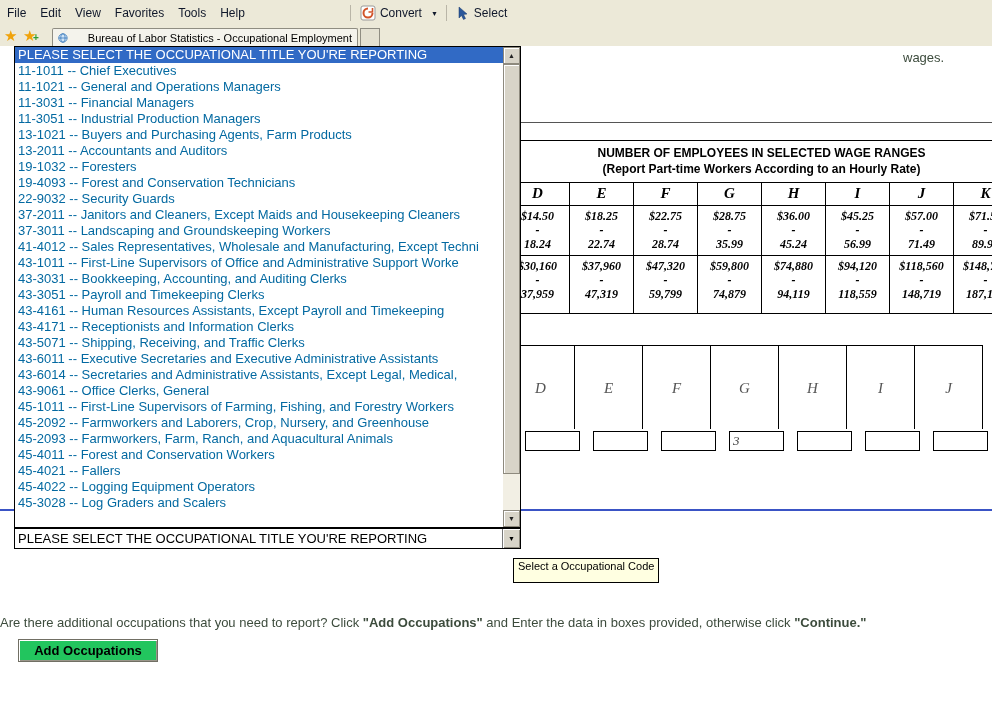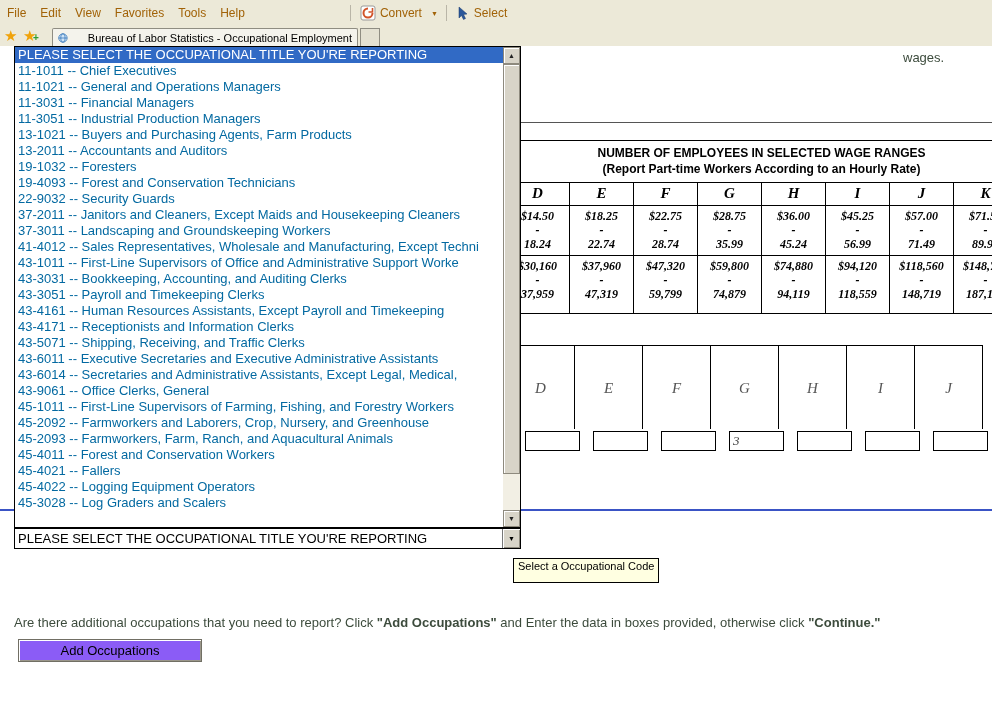--- a/index.html
+++ b/index.html
@@ -2,21 +2,21 @@
 <html><head>
 <meta charset="utf-8">
 <style>
   * { margin:0; padding:0; box-sizing:border-box; }
   html,body { width:992px; height:712px; }
   body { font-family:"Liberation Sans", sans-serif; background:#fff; }
   #screen { position:relative; width:992px; height:712px; background:#fff; overflow:hidden; }
 
   
   .menubar { position:absolute; left:0; top:0; width:992px; height:26px; background:#ece9d8;
-             display:flex; align-items:center; font-size:12px; color:#a16207; z-index:5; }
+             display:flex; align-items:center; font-size:12px; color:#0f172a; z-index:5; }
   .menu-item { padding:0 7px; line-height:26px; cursor:default; }
   .tb-divider { width:1px; height:16px; background:#b9b5a7; margin:0 4px; }
   .first-divider { margin-left:98px; }
   .tool-button { display:flex; align-items:center; gap:4px; padding:0 5px; height:22px; }
   .chev-btn { font-size:7px; padding:0 4px; height:22px; display:flex; align-items:center; }
 
   .tabbar { position:absolute; left:0; top:26px; width:992px; height:20px; background:#ece9d8; z-index:5; }
   .fav-star { position:absolute; left:4px; top:1px; font-size:15px; color:#f0a30a; line-height:18px; }
   .star2 { left:23px; }
   .star-plus { position:absolute; left:33px; top:6px; font-size:10px; font-weight:bold; color:#2f9e2f; }
@@ -77,25 +77,25 @@
                 border:1px solid #000; z-index:10; display:flex; align-items:stretch; }
   .occ-select-text { flex:1; font-size:13px; line-height:19px; padding-left:3px;
                      white-space:nowrap; overflow:hidden; }
   .occ-select-btn { width:18px; background:#d8d4c8; border-left:1px solid #777;
                     box-shadow:inset 1px 1px 0 #fff, inset -1px -1px 0 #8e8a7e;
                     display:flex; align-items:center; justify-content:center; font-size:7px; }
 
   .tooltip { position:absolute; left:513px; top:558px; background:#ffffe1; border:1px solid #000;
              font-size:11px; padding:1px 4px 10px; z-index:12; white-space:nowrap; }
 
-  .instruction { position:absolute; left:14px; top:615px; width:975px; font-size:13px; color:#3c4b3c; z-index:1; }
-
-  .add-btn { position:absolute; left:18px; top:639px; width:184px; height:23px; background:#8b5cf6;
+  .instruction { position:absolute; left:0; top:615px; width:975px; font-size:13px; color:#3c4b3c; z-index:1; }
+
+  .add-btn { position:absolute; left:18px; top:639px; width:140px; height:23px; background:#22c55e;
              border:1px solid #716f64; box-shadow:inset 1px 1px 0 #fff, inset -1px -1px 0 #9a968a;
-             font-family:"Liberation Sans", sans-serif; font-size:13px; color:#000; z-index:1; cursor:default; }
+             font-family:"Liberation Sans", sans-serif; font-size:13px; color:#000; z-index:1; cursor:default;font-weight:bold; }
 </style>
 </head>
 <body>
 
 <div id="screen">
 
   <div class="menubar">
     <span class="menu-item">File</span>
     <span class="menu-item">Edit</span>
     <span class="menu-item">View</span>

